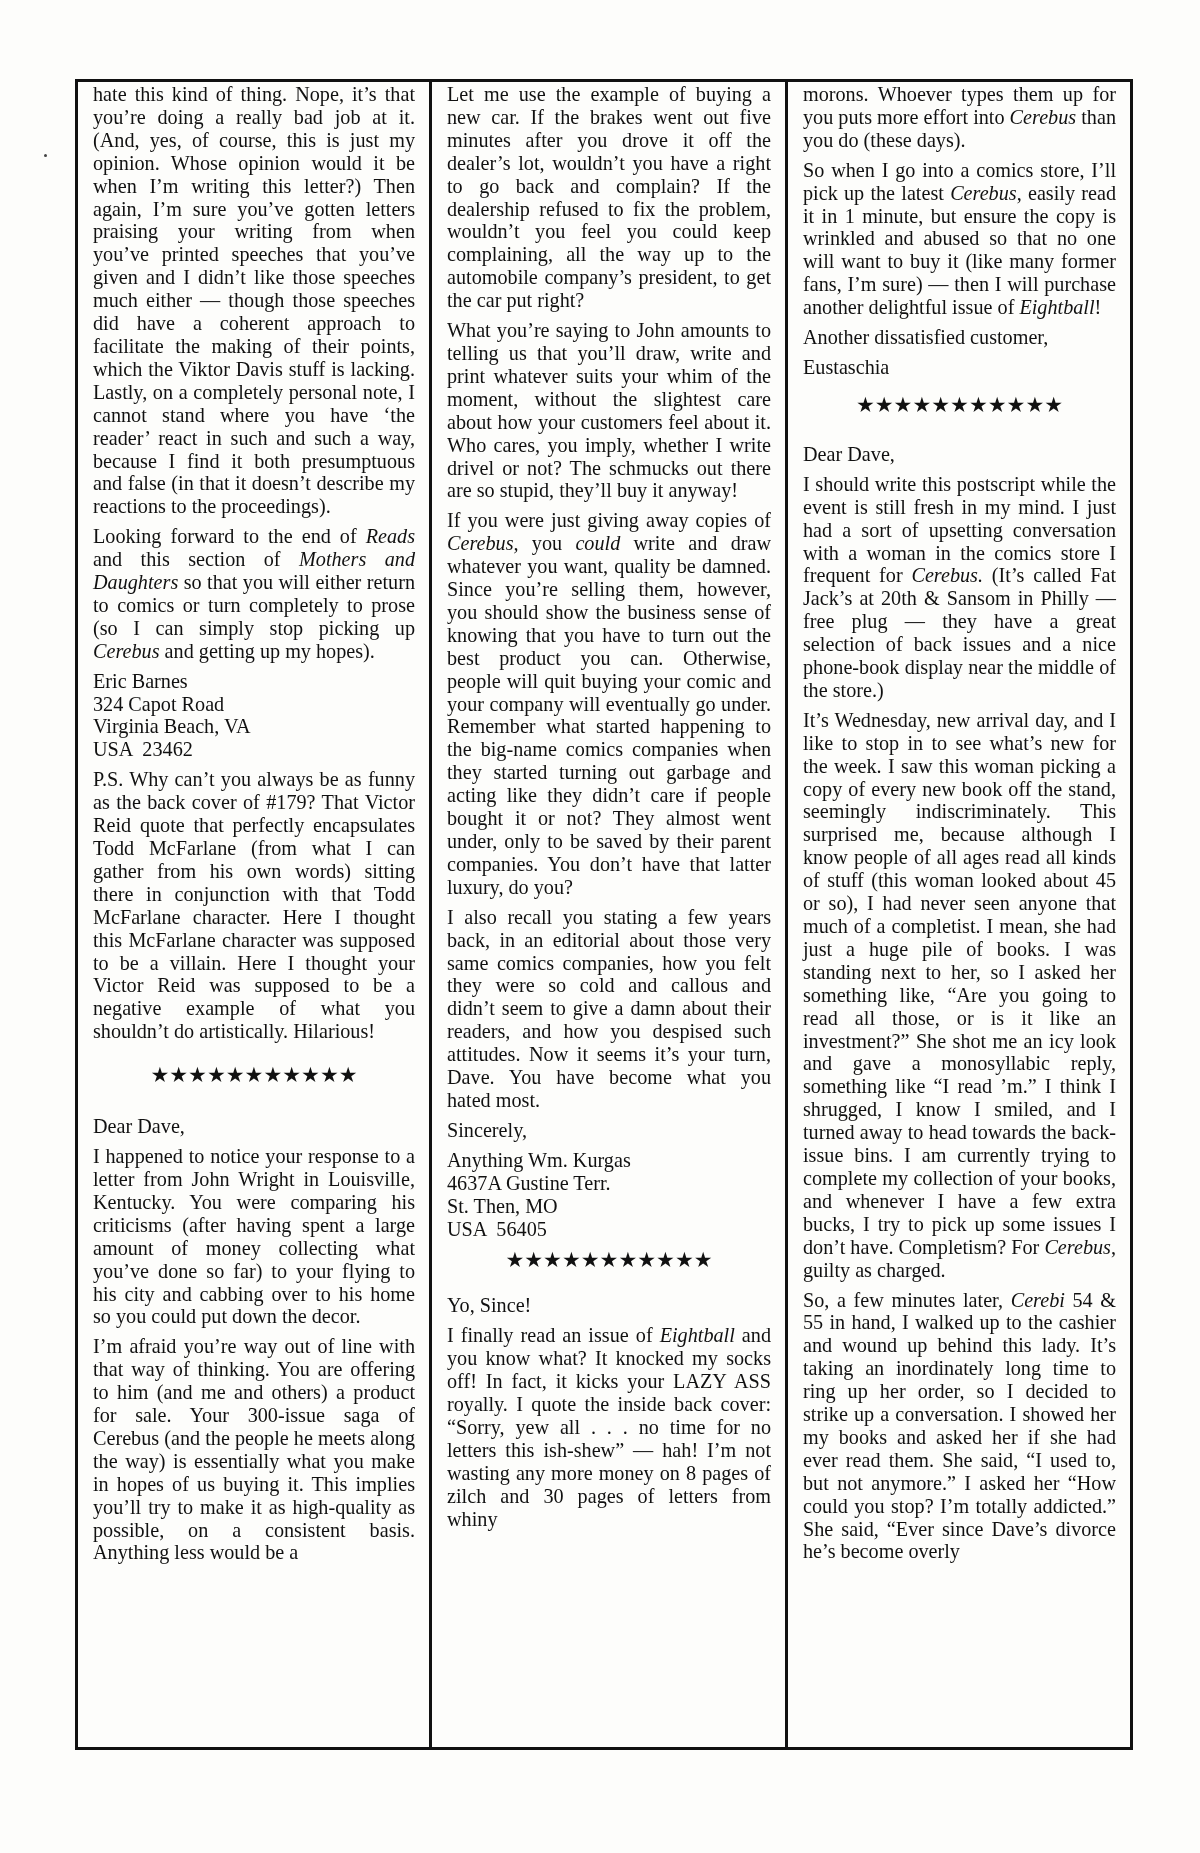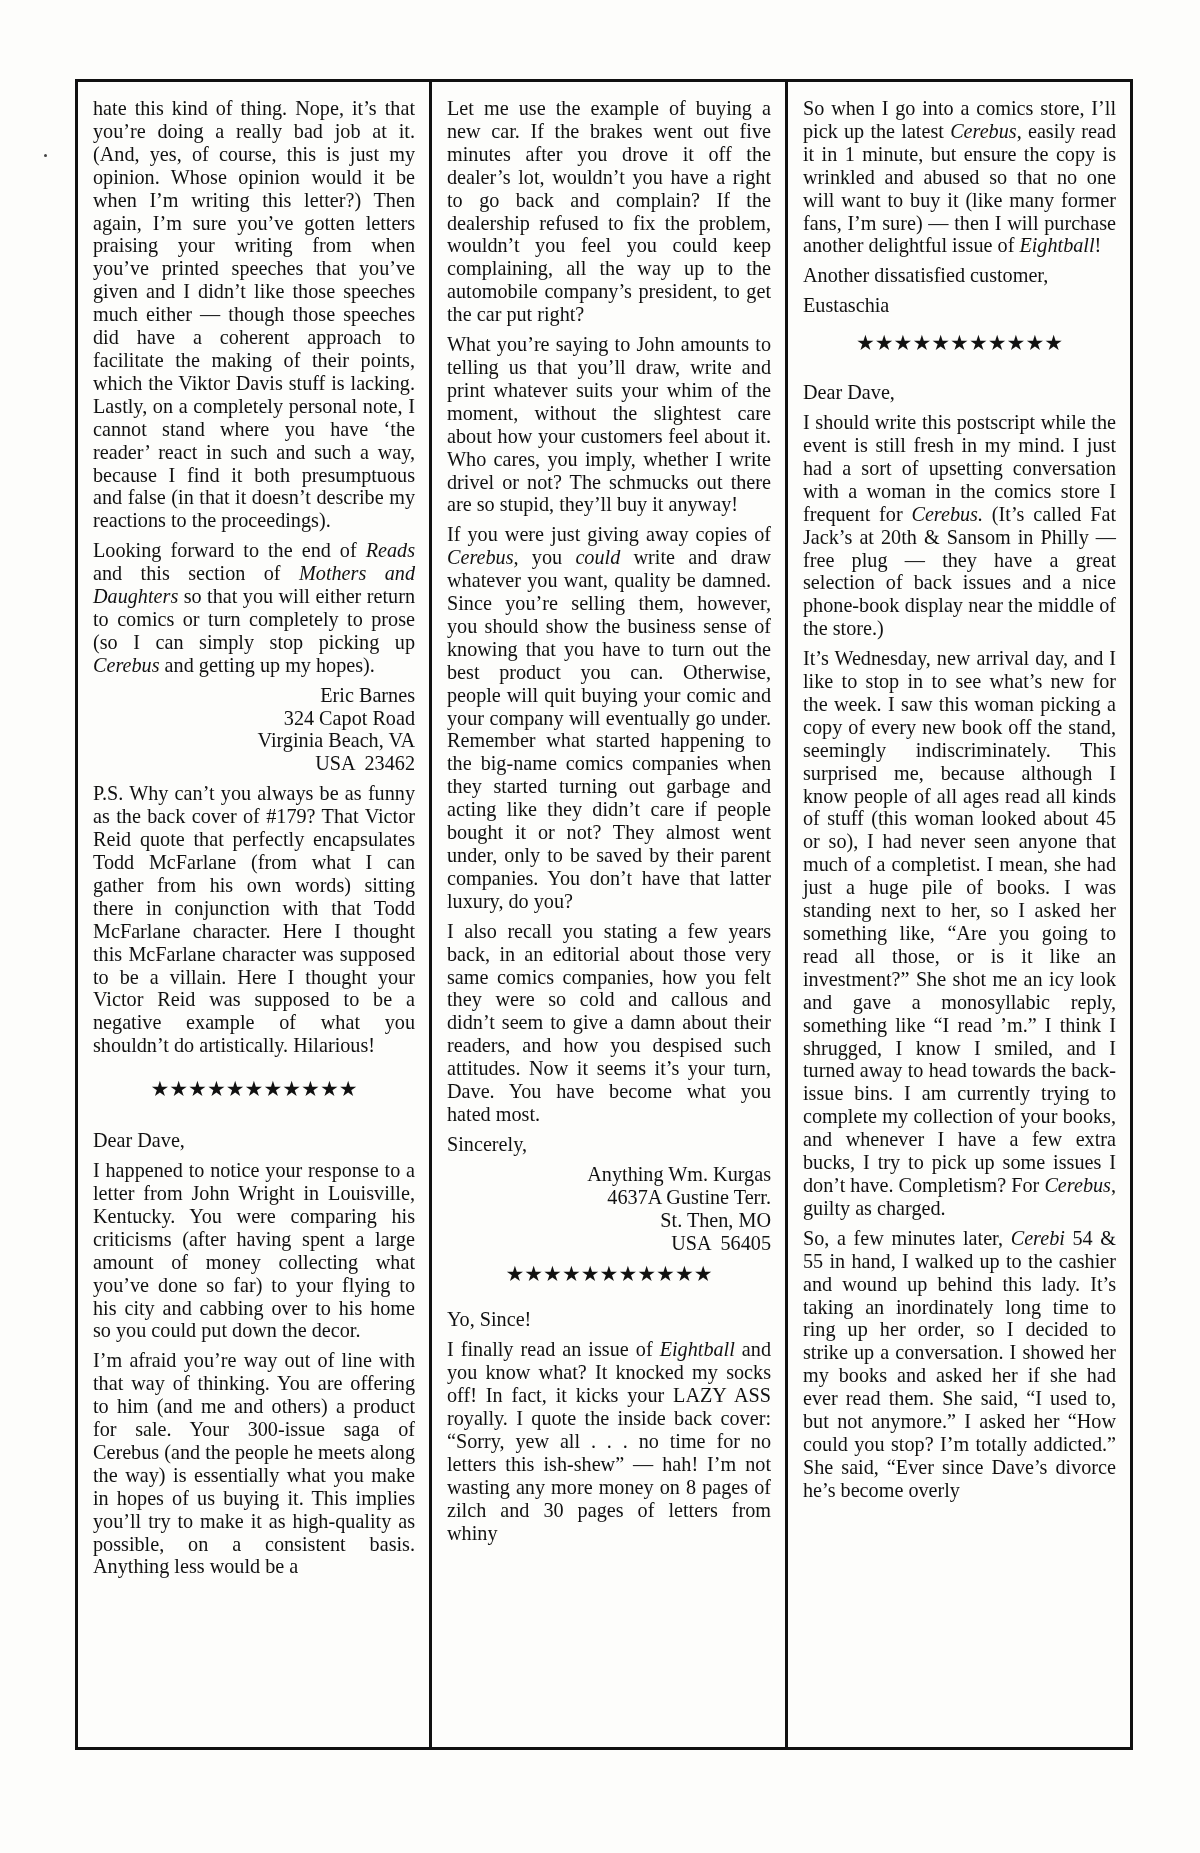--- a/index.html
+++ b/index.html
@@ -14,39 +14,39 @@
   .frame {
     position: absolute;
     left: 75px; top: 79px;
     width: 1058px; height: 1671px;
     border: 3px solid #111;
     box-sizing: border-box;
     display: grid;
     grid-template-columns: 351px 356px 1fr;
   }
   .col {
-    padding: 15px 14px 0 15px;
+    padding: 1px 14px 0 15px;
     box-sizing: border-box;
     font-size: 20.2px;
     line-height: 22.9px;
     text-align: justify;
     overflow: hidden;
   }
   .col + .col { border-left: 3px solid #111; }
   .col p { margin: 0 0 7px 0; }
   .col p.tight { margin-bottom: 0; }
   .stars {
     text-align: center;
     font-family: "DejaVu Sans", sans-serif;
     font-size: 21px;
     letter-spacing: 0px;
     margin: 14px 0 22px 0;
     line-height: 24px;
   }
-  .addr { text-align: right; }
+  .addr { text-align: left; }
   i { font-style: italic; }
   .speck { position: absolute; width: 3px; height: 3px; background: #444; border-radius: 50%; }
 </style>
 </head>
 <body>
 
 <div class="frame">
 
   <div class="col">
     <p>hate this kind of thing. Nope, it’s that you’re doing a really bad job at it. (And, yes, of course, this is just my opinion. Whose opinion would it be when I’m writing this letter?) Then again, I’m sure you’ve gotten letters praising your writing from when you’ve printed speeches that you’ve given and I didn’t like those speeches much either — though those speeches did have a coherent approach to facilitate the making of their points, which the Viktor Davis stuff is lacking. Lastly, on a completely personal note, I cannot stand where you have ‘the reader’ react in such and such a way, because I find it both presumptuous and false (in that it doesn’t describe my reactions to the proceedings).</p>
@@ -75,20 +75,21 @@
       <span>4637A Gustine Terr.</span><br>
       <span>St. Then, MO</span><br>
       <span style="white-space:pre">USA  56405</span>
     </p>
     <div class="stars" style="margin-top:8px;margin-bottom:22px">★★★★★★★★★★★</div>
     <p>Yo, Since!</p>
     <p class="tight"><span>I finally read an issue of </span><i>Eightball</i><span> and you know what? It knocked my socks off! In fact, it kicks your LAZY ASS royally. I quote the inside back cover: “Sorry, yew all . . . no time for no letters this ish-shew” — hah! I’m not wasting any more money on 8 pages of zilch and 30 pages of letters from whiny</span></p>
   </div>
 
   <div class="col">
+    <p><span>morons. Whoever types them up for you puts more effort into </span><i>Cerebus</i><span> than you do (these days).</span></p>
     <p><span>So when I go into a comics store, I’ll pick up the latest </span><i>Cerebus</i><span>, easily read it in 1 minute, but ensure the copy is wrinkled and abused so that no one will want to buy it (like many former fans, I’m sure) — then I will purchase another delightful issue of </span><i>Eightball</i><span>!</span></p>
     <p>Another dissatisfied customer,</p>
     <p>Eustaschia</p>
     <div class="stars" style="margin-top:14px;margin-bottom:26px">★★★★★★★★★★★</div>
     <p>Dear Dave,</p>
     <p><span>I should write this postscript while the event is still fresh in my mind. I just had a sort of upsetting conversation with a woman in the comics store I frequent for </span><i>Cerebus.</i><span> (It’s called Fat Jack’s at 20th &amp; Sansom in Philly — free plug — they have a great selection of back issues and a nice phone-book display near the middle of the store.)</span></p>
     <p><span>It’s Wednesday, new arrival day, and I like to stop in to see what’s new for the week. I saw this woman picking a copy of every new book off the stand, seemingly indiscriminately. This surprised me, because although I know people of all ages read all kinds of stuff (this woman looked about 45 or so), I had never seen anyone that much of a completist. I mean, she had just a huge pile of books. I was standing next to her, so I asked her something like, “Are you going to read all those, or is it like an investment?” She shot me an icy look and gave a monosyllabic reply, something like “I read ’m.” I think I shrugged, I know I smiled, and I turned away to head towards the back-issue bins. I am currently trying to complete my collection of your books, and whenever I have a few extra bucks, I try to pick up some issues I don’t have. Completism? For </span><i>Cerebus</i><span>, guilty as charged.</span></p>
     <p class="tight"><span>So, a few minutes later, </span><i>Cerebi</i><span> 54 &amp; 55 in hand, I walked up to the cashier and wound up behind this lady. It’s taking an inordinately long time to ring up her order, so I decided to strike up a conversation. I showed her my books and asked her if she had ever read them. She said, “I used to, but not anymore.” I asked her “How could you stop? I’m totally addicted.” She said, “Ever since Dave’s divorce he’s become overly</span></p>
   </div>
 

